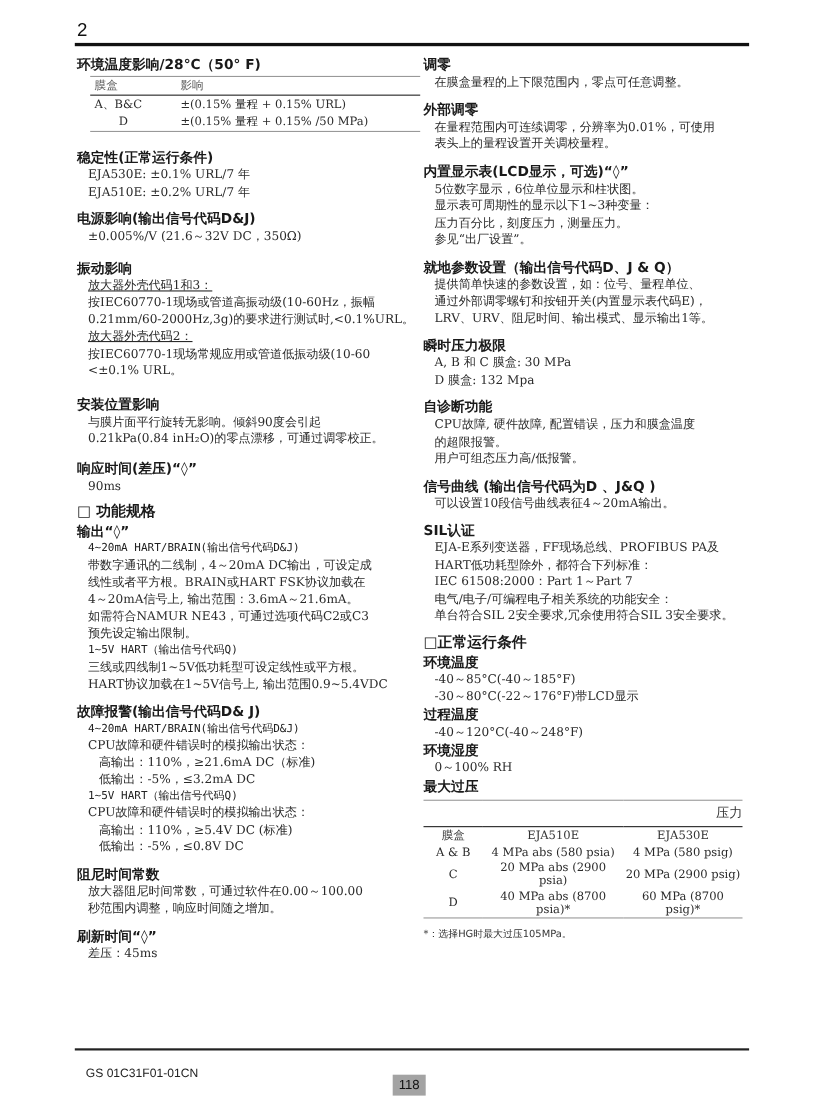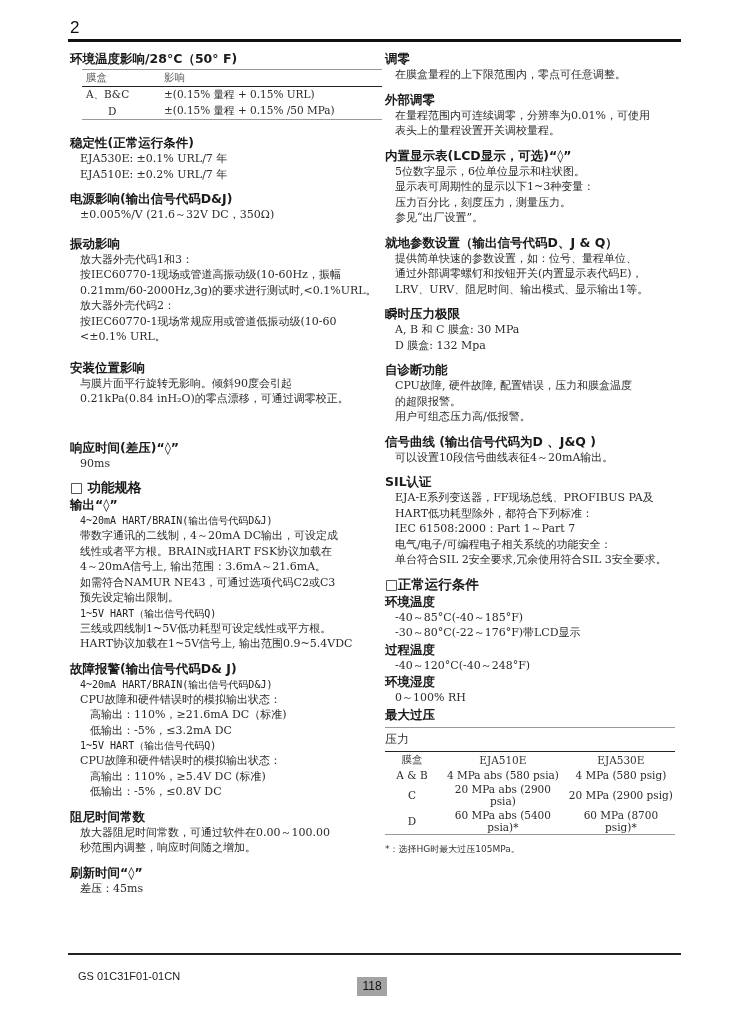--- a/index.html
+++ b/index.html
@@ -8,28 +8,28 @@
   .page-num{position:absolute;left:70px;top:18px;font-family:"Liberation Sans",sans-serif;font-size:17px;color:#111;}
   .top-rule{position:absolute;left:68px;top:39px;width:613px;height:3px;background:#111;}
   .col{position:absolute;top:50px;}
   .col.left{left:70px;width:310px;}
   .col.right{left:385px;width:300px;}
   .h{font-family:"DejaVu Sans","Liberation Sans",sans-serif;font-size:12.5px;font-weight:bold;color:#1a1a1a;line-height:17px;margin:0;}
   .h.big{font-size:13.5px;}
   .p{font-size:11px;line-height:15.5px;margin:0 0 0 10px;color:#2a2a2a;}
   .p.sub{margin-left:20px;}
   .mono{font-family:"DejaVu Sans Mono","Liberation Mono",monospace;font-size:10px;line-height:15px;margin:0 0 0 10px;color:#222;}
-  .u{}
+  .u{text-decoration:underline;}
   .sec{margin-bottom:8px;}
   table{border-collapse:collapse;font-size:10.5px;color:#2a2a2a;}
   .t1{margin-left:12px;width:300px;border-top:1.5px solid #999;border-bottom:1.5px solid #999;margin-top:2px;}
   .t1 th{font-weight:normal;text-align:left;color:#555;padding:1px 4px;border-bottom:1.5px solid #222;}
   .t1 td{padding:1px 4px;}
   .t2{width:290px;border-top:1.5px solid #999;border-bottom:1.5px solid #999;margin-top:4px;}
-  .t2 .cap th{font-weight:normal;font-size:12px;text-align:left;border-bottom:1.5px solid #222;padding:3px 0;}
+  .t2 .cap th{font-weight:normal;font-size:12px;text-align:right;border-bottom:1.5px solid #222;padding:3px 0;}
   .t2 th{font-weight:normal;text-align:center;padding:1px 2px;color:#333;}
   .t2 td{text-align:center;padding:1px 2px;}
   .note{font-size:9px;color:#333;margin-top:8px;font-family:"DejaVu Sans","Liberation Sans",sans-serif;}
   .bottom-rule{position:absolute;left:68px;top:953px;width:613px;height:2px;background:#222;}
   .doc-id{position:absolute;left:78px;top:970px;font-family:"Liberation Sans",sans-serif;font-size:11px;color:#222;text-align:right;}
   .page-badge{position:absolute;left:357px;top:977px;width:30px;height:19px;background:#a3a3a3;
               font-family:"Liberation Sans",sans-serif;font-size:12px;text-align:center;line-height:19px;color:#111;}
 </style>
 </head>
 <body>
@@ -78,21 +78,21 @@
     <p class="p">按IEC60770-1现场常规应用或管道低振动级(10-60</p>
     <p class="p">&lt;±0.1% URL。</p>
   </div>
 
   <div class="sec" style="margin-top:14px">
     <p class="h">安装位置影响</p>
     <p class="p">与膜片面平行旋转无影响。倾斜90度会引起</p>
     <p class="p">0.21kPa(0.84 inH₂O)的零点漂移，可通过调零校正。</p>
   </div>
 
-  <div class="sec" style="margin-top:32px">
+  <div class="sec" style="margin-top:10px">
     <p class="h">响应时间(差压)“◊”</p>
     <p class="p">90ms</p>
   </div>
 
   <div style="margin-top:4px">
     <p class="h big">□  功能规格</p>
   </div>
 
   <div class="sec">
     <p class="h">输出“◊”</p>
@@ -210,21 +210,21 @@
         <td>4 MPa abs (580 psia)</td>
         <td>4 MPa (580 psig)</td>
       </tr>
       <tr>
         <td>C</td>
         <td>20 MPa abs (2900 psia)</td>
         <td>20 MPa (2900 psig)</td>
       </tr>
       <tr>
         <td>D</td>
-        <td>60 MPa abs (5400 psia)*</td>
+        <td>40 MPa abs (8700 psia)*</td>
         <td>60 MPa (8700 psig)*</td>
       </tr>
     </tbody>
       </table>
     <div class="note">*：选择HG时最大过压105MPa。</div>
   </div>
 </div>
 
 <div class="bottom-rule"></div>
 <div class="doc-id">GS 01C31F01-01CN</div>

